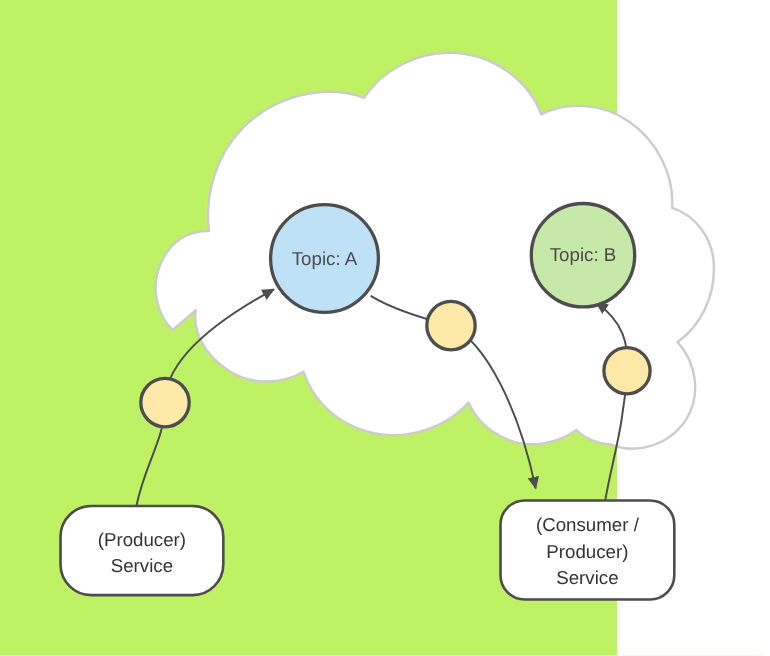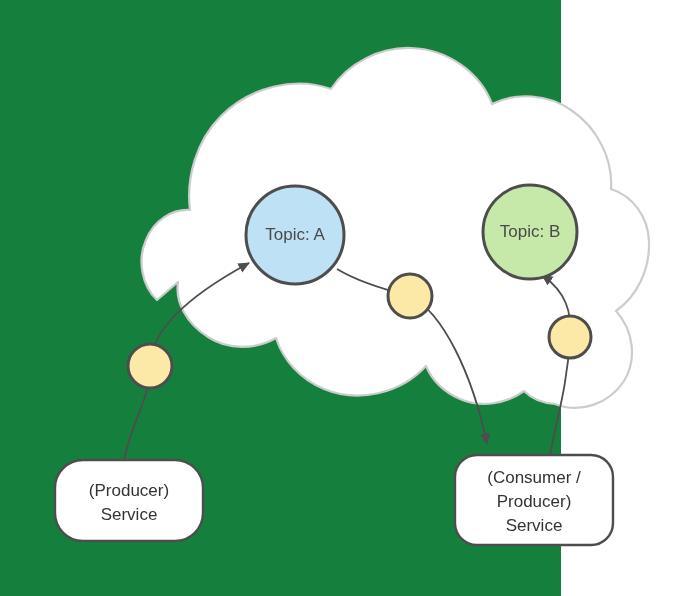--- a/index.html
+++ b/index.html
@@ -10,21 +10,21 @@
   body {
     width: 700px;
     height: 596px;
     font-family: "Liberation Sans", sans-serif;
     overflow: hidden;
   }
   #canvas {
     position: relative;
     width: 561px;
     height: 596px;
-    background: #15803d;
+    background: #bef264;
   }
   #diagram-svg {
     position: absolute;
     left: 0;
     top: 0;
   }
   .node-label {
     font-family: "Liberation Sans", sans-serif;
     font-size: 17px;
     fill: #4a4a4a;

